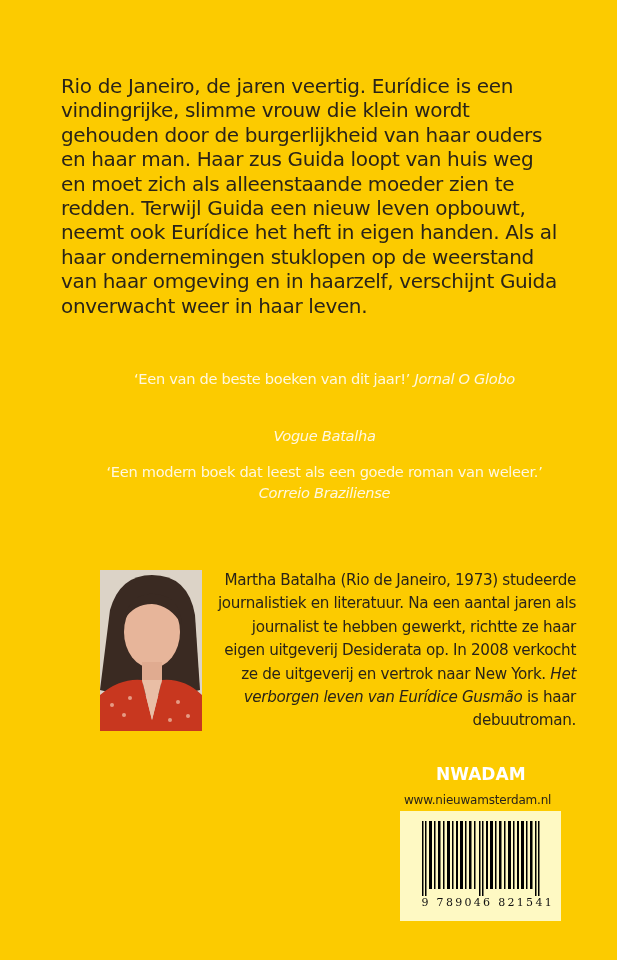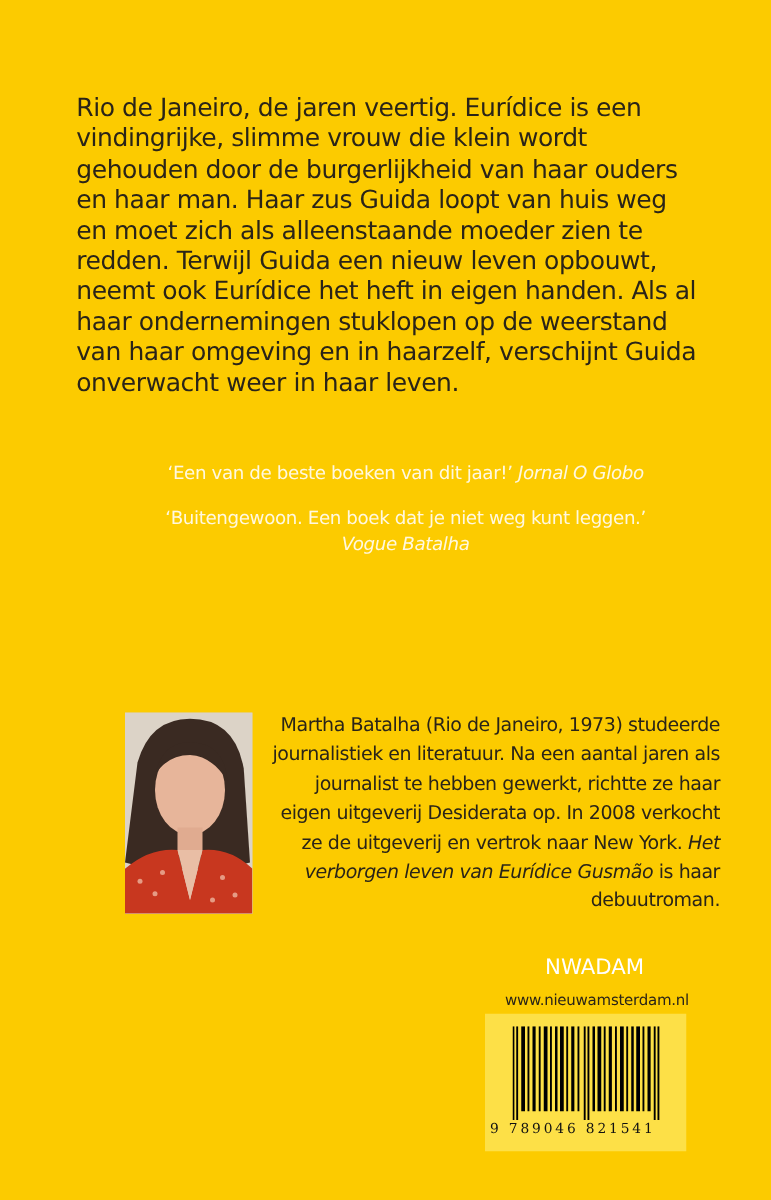--- a/index.html
+++ b/index.html
@@ -26,52 +26,57 @@
       position: absolute; left: 100px; top: 570px; width: 102px; height: 161px;
       overflow: hidden; background: #d9d0c4;
     }
     .bio {
       position: absolute; left: 216px; top: 569px; width: 360px;
       font-size: 15.2px; line-height: 23.4px; letter-spacing: -0.35px; text-align: right;
     }
     .bio em { font-style: italic; }
     .logo {
       position: absolute; left: 436px; top: 764px;
-      color: #fff; font-weight: normal; font-size: 17px; letter-spacing: 0px;
+      color: #fff; font-weight: bold; font-size: 17px; letter-spacing: 0px;
       font-family: "DejaVu Sans", sans-serif;
     }
     .url {
       position: absolute; left: 404px; top: 793px;
       font-size: 12px; color: #2a2418; letter-spacing: -0.2px;
     }
     .barcode-box {
-      position: absolute; left: 388px; top: 811px; width: 161px; height: 110px;
-      background: #fde047;
+      position: absolute; left: 400px; top: 811px; width: 161px; height: 110px;
+      background: #fef9c3;
+      text-align: right;
     }
     .bars { position: absolute; left: 22px; top: 10px; width: 118px; height: 75px; }
     .isbn {
       position: absolute; left: 4px; top: 85px; width: 150px;
       font-family: "DejaVu Serif", serif; font-size: 11px; letter-spacing: 2.3px; color:#111;
     }
   </style>
 </head>
 <body>
 
 <div class="blurb">
   <p>Rio de Janeiro, de jaren veertig. Eurídice is een vindingrijke, slimme vrouw die klein wordt gehouden door de burgerlijkheid van haar ouders en haar man. Haar zus Guida loopt van huis weg en moet zich als alleenstaande moeder zien te redden. Terwijl Guida een nieuw leven opbouwt, neemt ook Eurídice het heft in eigen handen. Als al haar ondernemingen stuklopen op de weerstand van haar omgeving en in haarzelf,  verschijnt Guida onverwacht weer in haar leven.</p>
 </div>
 
 <div class="quotes">
   <p class="quote">
     <span>‘Een van de beste boeken van dit jaar!’</span>
     <span class="src">Jornal O Globo</span>
   </p>
   <p class="quote">
-    <span>‘Buitengewoon. Een boek dat je niet weg kunt leggen.’</span><br>
+    <br>
     <span class="src">Vogue Batalha</span>
+  </p>
+  <p class="quote">
+    <span>‘Een modern boek dat leest als een goede roman van weleer.’</span><br>
+    <span class="src">Correio Braziliense</span>
   </p>
 </div>
 
 <div class="photo">
   <svg width="102" height="161" viewBox="0 0 102 161">
     <rect width="102" height="161" fill="#dcd3c7"></rect>
     <path d="M10 40 Q20 5 52 5 Q88 5 95 45 L100 120 L80 125 L20 125 L0 120 Z" fill="#3a2a22"></path>
     <ellipse cx="52" cy="62" rx="28" ry="36" fill="#e7b59a"></ellipse>
     <path d="M24 50 Q30 22 55 24 Q80 26 82 55 Q70 35 52 34 Q34 34 24 50 Z" fill="#3a2a22"></path>
     <rect x="42" y="92" width="20" height="22" fill="#e0ab90"></rect>

